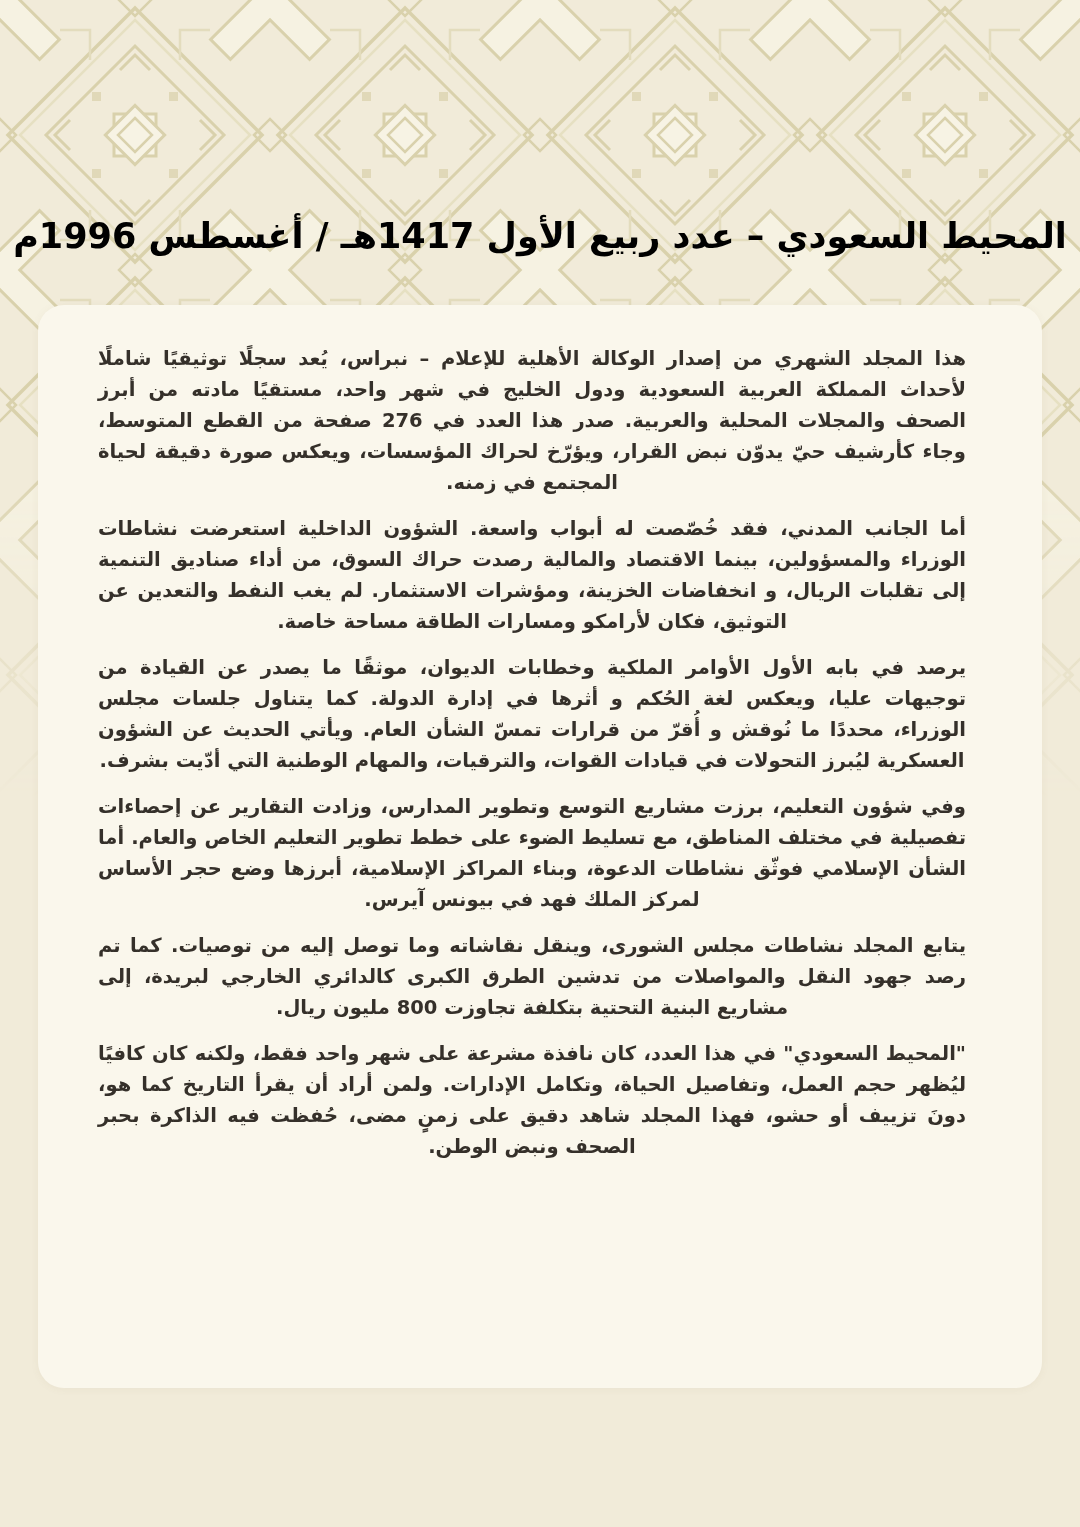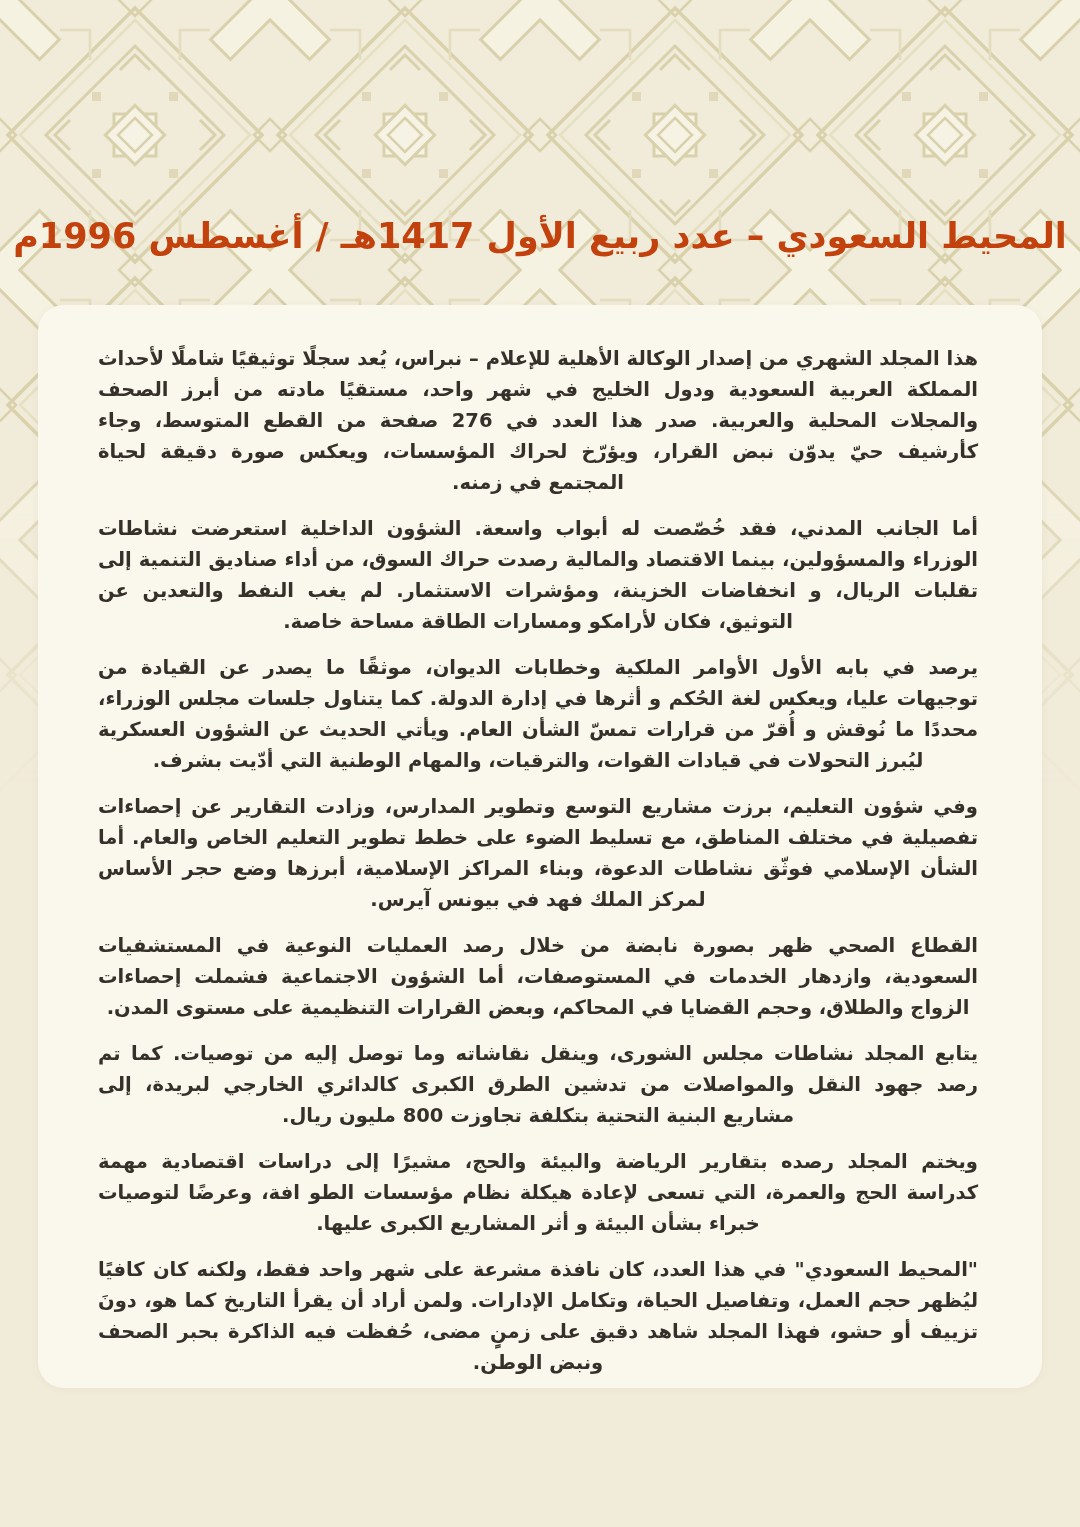--- a/index.html
+++ b/index.html
@@ -24,40 +24,40 @@
   }
   .page-title {
     position: absolute;
     top: 193px;
     left: 0;
     width: 100%;
     text-align: center;
     direction: rtl;
     font-size: 35px;
     font-weight: 700;
-    color: #c2410c;
+    color: #000000;
     letter-spacing: 0;
     z-index: 2;
   }
   .content-card {
     position: absolute;
     top: 305px;
     left: 38px;
     width: 1004px;
     height: 1083px;
     box-sizing: border-box;
     background: #faf7ec;
     border-radius: 26px;
     padding: 38px 60px 40px 60px;
     box-shadow: 0 1px 8px rgba(120, 100, 60, 0.06);
     z-index: 1;
     overflow: hidden;
   }
   .content-card p {
-    margin: 0 4px 15px 0;
+    margin: 0 16px 15px 0;
     direction: rtl;
     text-align: justify;
     text-align-last: center;
     font-size: 19.5px;
     font-weight: 700;
     line-height: 31px;
     color: #35302a;
   }
   .content-card p:last-child {
     margin-bottom: 0;
@@ -122,17 +122,15 @@
   <rect x="0" y="0" width="1080" height="840" fill="url(#geo)" mask="url(#fadeMask)"></rect>
 </svg>
 
 <h1 class="page-title">المحيط السعودي – عدد ربيع الأول 1417هـ / أغسطس 1996م</h1>
 
 <main class="content-card">
   <p>هذا المجلد الشهري من إصدار الوكالة الأهلية للإعلام – نبراس، يُعد سجلًا توثيقيًا شاملًا لأحداث المملكة العربية السعودية ودول الخليج في شهر واحد، مستقيًا مادته من أبرز الصحف والمجلات المحلية والعربية. صدر هذا العدد في 276 صفحة من القطع المتوسط، وجاء كأرشيف حيّ يدوّن نبض القرار، ويؤرّخ لحراك المؤسسات، ويعكس صورة دقيقة لحياة المجتمع في زمنه.</p>
   <p>أما الجانب المدني، فقد خُصّصت له أبواب واسعة. الشؤون الداخلية استعرضت نشاطات الوزراء والمسؤولين، بينما الاقتصاد والمالية رصدت حراك السوق، من أداء صناديق التنمية إلى تقلبات الريال، و انخفاضات الخزينة، ومؤشرات الاستثمار. لم يغب النفط والتعدين عن التوثيق، فكان لأرامكو ومسارات الطاقة مساحة خاصة.</p>
   <p>يرصد في بابه الأول الأوامر الملكية وخطابات الديوان، موثقًا ما يصدر عن القيادة من توجيهات عليا، ويعكس لغة الحُكم و أثرها في إدارة الدولة. كما يتناول جلسات مجلس الوزراء، محددًا ما نُوقش و أُقرّ من قرارات تمسّ الشأن العام. ويأتي الحديث عن الشؤون العسكرية ليُبرز التحولات في قيادات القوات، والترقيات، والمهام الوطنية التي أدّيت بشرف.</p>
   <p>وفي شؤون التعليم، برزت مشاريع التوسع وتطوير المدارس، وزادت التقارير عن إحصاءات تفصيلية في مختلف المناطق، مع تسليط الضوء على خطط تطوير التعليم الخاص والعام. أما الشأن الإسلامي فوثّق نشاطات الدعوة، وبناء المراكز الإسلامية، أبرزها وضع حجر الأساس لمركز الملك فهد في بيونس آيرس.</p>
-  <p>القطاع الصحي ظهر بصورة نابضة من خلال رصد العمليات النوعية في المستشفيات السعودية، وازدهار الخدمات في المستوصفات، أما الشؤون الاجتماعية فشملت إحصاءات الزواج والطلاق، وحجم القضايا في المحاكم، وبعض القرارات التنظيمية على مستوى المدن.</p>
   <p>يتابع المجلد نشاطات مجلس الشورى، وينقل نقاشاته وما توصل إليه من توصيات. كما تم رصد جهود النقل والمواصلات من تدشين الطرق الكبرى كالدائري الخارجي لبريدة، إلى مشاريع البنية التحتية بتكلفة تجاوزت 800 مليون ريال.</p>
-  <p>ويختم المجلد رصده بتقارير الرياضة والبيئة والحج، مشيرًا إلى دراسات اقتصادية مهمة كدراسة الحج والعمرة، التي تسعى لإعادة هيكلة نظام مؤسسات الطو افة، وعرضًا لتوصيات خبراء بشأن البيئة و أثر المشاريع الكبرى عليها.</p>
   <p>"المحيط السعودي" في هذا العدد، كان نافذة مشرعة على شهر واحد فقط، ولكنه كان كافيًا ليُظهر حجم العمل، وتفاصيل الحياة، وتكامل الإدارات. ولمن أراد أن يقرأ التاريخ كما هو، دونَ تزييف أو حشو، فهذا المجلد شاهد دقيق على زمنٍ مضى، حُفظت فيه الذاكرة بحبر الصحف ونبض الوطن.</p>
 </main>
 
 </body></html>

